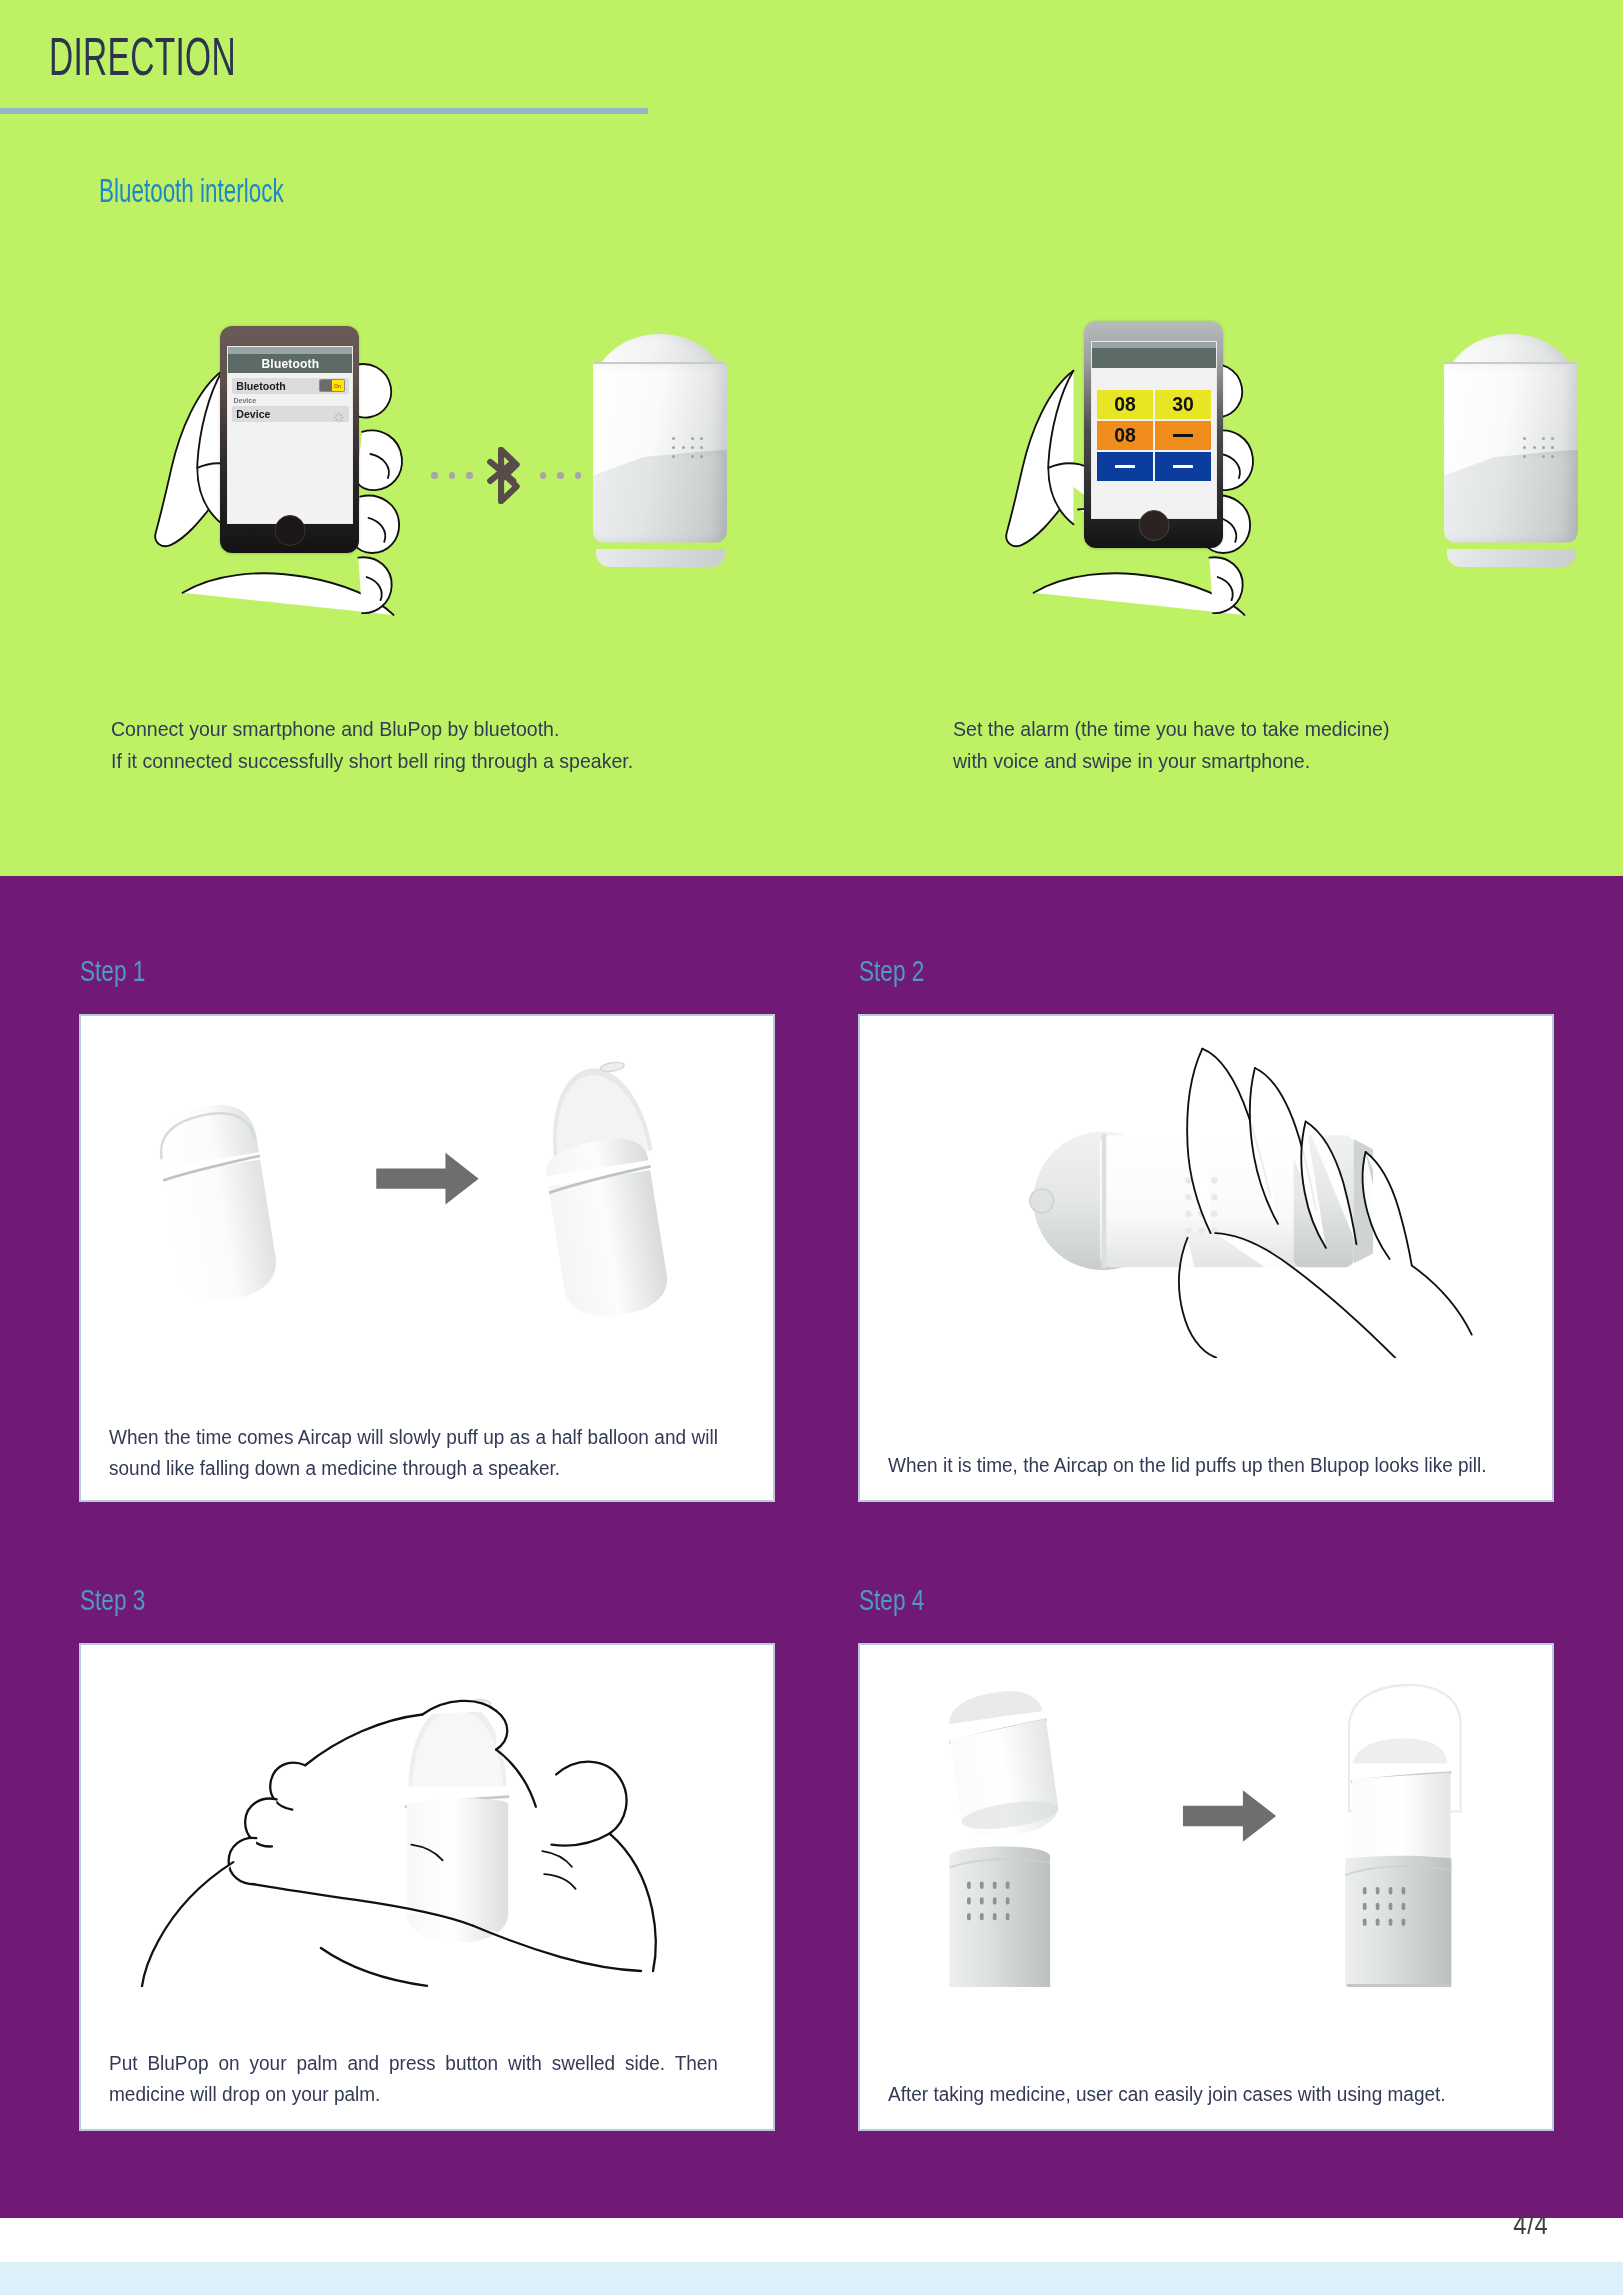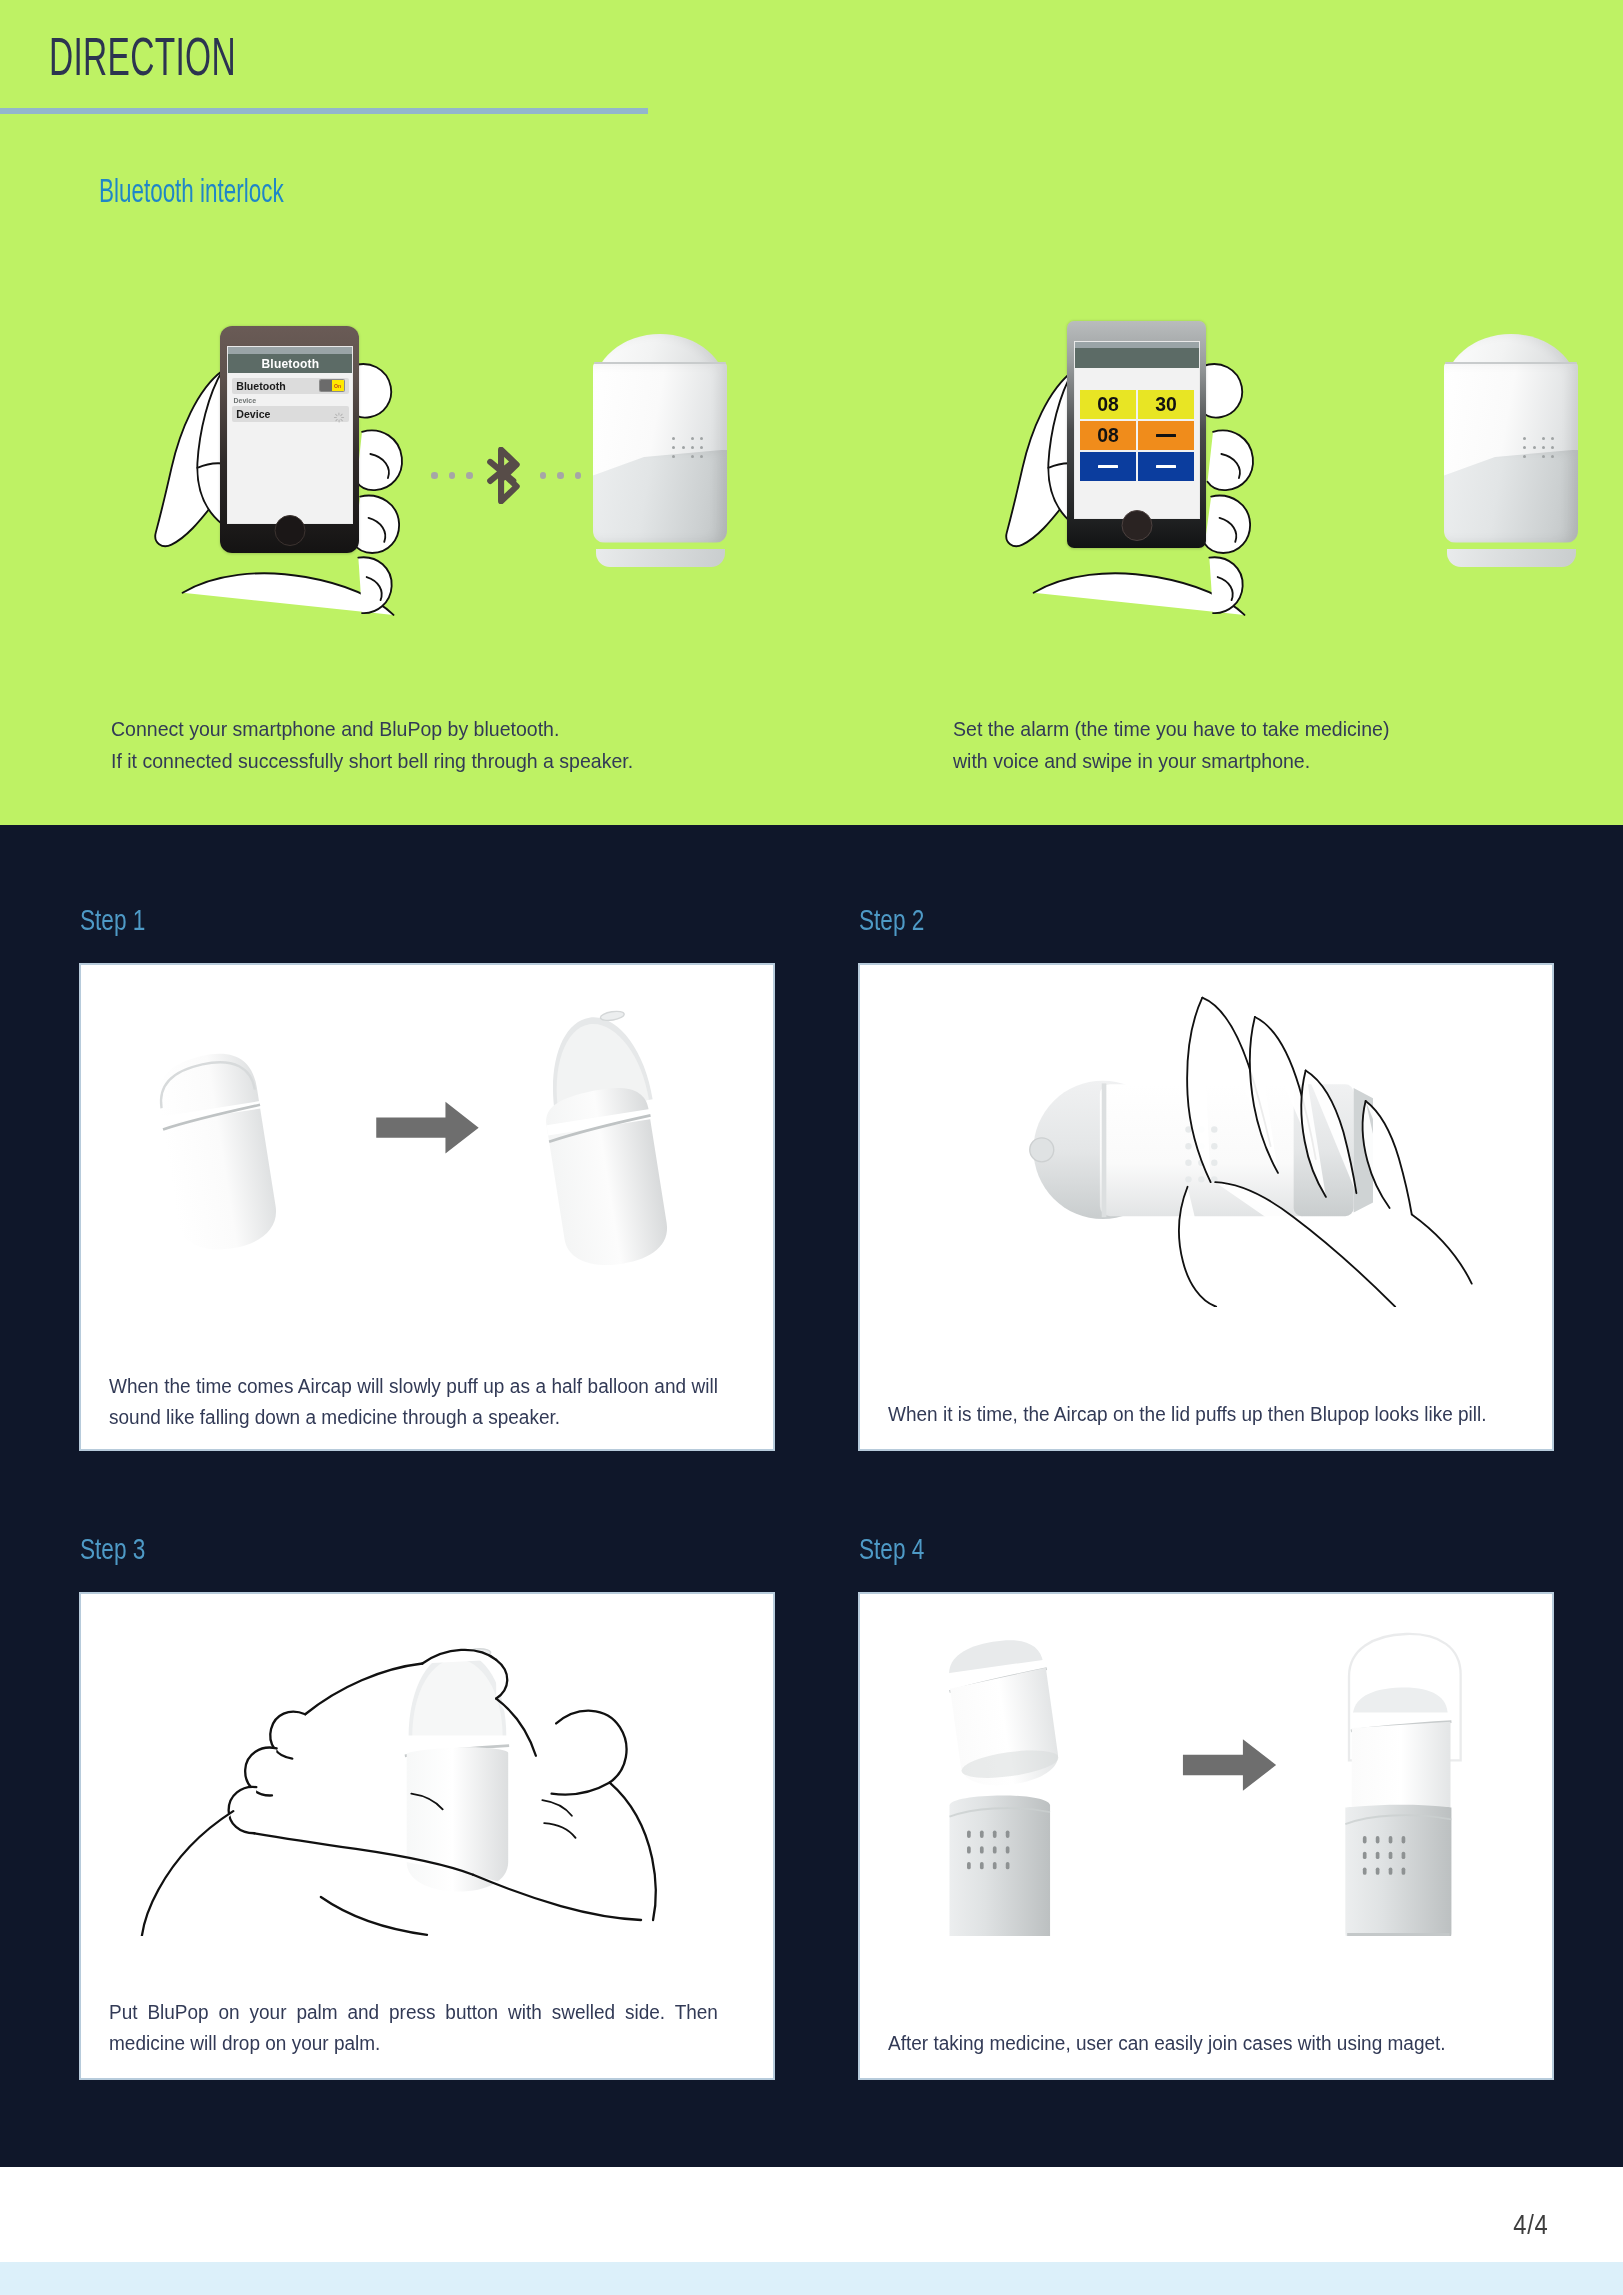--- a/index.html
+++ b/index.html
@@ -44,22 +44,22 @@
   .hand-wrap svg{position:absolute;left:0;top:0;}
 
   .phone{
     position:absolute;width:139px;height:227px;
     border-radius:12px;
     box-shadow:0 0.9px 2.8px rgba(0,0,0,.18);
     text-decoration:underline;
   }
   .phone.p1{left:67px;top:11px;
     background:linear-gradient(180deg,#6a5b56 0%,#5e524d 22%,#2f2a29 60%,#141313 100%);}
-  .phone.p2{left:63px;top:5.6px;
-    background:linear-gradient(180deg,#b9bcbd 0%,#9a9e9f 18%,#4a4c4d 48%,#121314 100%);border-radius:7px;}
+  .phone.p2{left:80px;top:5.6px;
+    background:linear-gradient(180deg,#b9bcbd 0%,#9a9e9f 18%,#4a4c4d 48%,#121314 100%);}
   .screen{
     position:absolute;left:7.4px;top:20.4px;width:124px;height:176px;
     background:#f2f2f2;overflow:hidden;border:0.9px solid #e9e9e9;
   }
   .statusbar{height:6.5px;background:#9aa4a7;}
   .navbar{
     height:19.4px;background:#5c6b66;color:#fff;
     display:flex;align-items:center;justify-content:center;position:relative;
   }
   .navbar .bt-mini{
@@ -159,21 +159,21 @@
   
   .cap-row{position:absolute;left:0;top:713px;width:1623px;}
   .caption{
     position:absolute;font-size:21px;line-height:1.5;color:#323a56;
     transform:scaleX(.93);transform-origin:left top;white-space:pre-line;
   }
   .caption.c-left{left:111px;top:0;width:787px;}
   .caption.c-right{left:953px;top:0;width:694px;}
 
   
-  .steps{position:absolute;left:0;top:825px;width:1623px;height:1342px;background:#0f172a;}
+  .steps{position:absolute;left:0;top:876px;width:1623px;height:1342px;background:#701a75;}
   .step-block{position:absolute;}
   .step-block.s1{left:79px;top:79px;}
   .step-block.s2{left:858px;top:79px;}
   .step-block.s3{left:79px;top:708px;}
   .step-block.s4{left:858px;top:708px;}
   .step-label{
     font-size:29px;color:#4e9ac6;font-weight:400;
     transform:scaleX(.78);transform-origin:left top;
     white-space:nowrap;margin-left:0.9px;
   }

